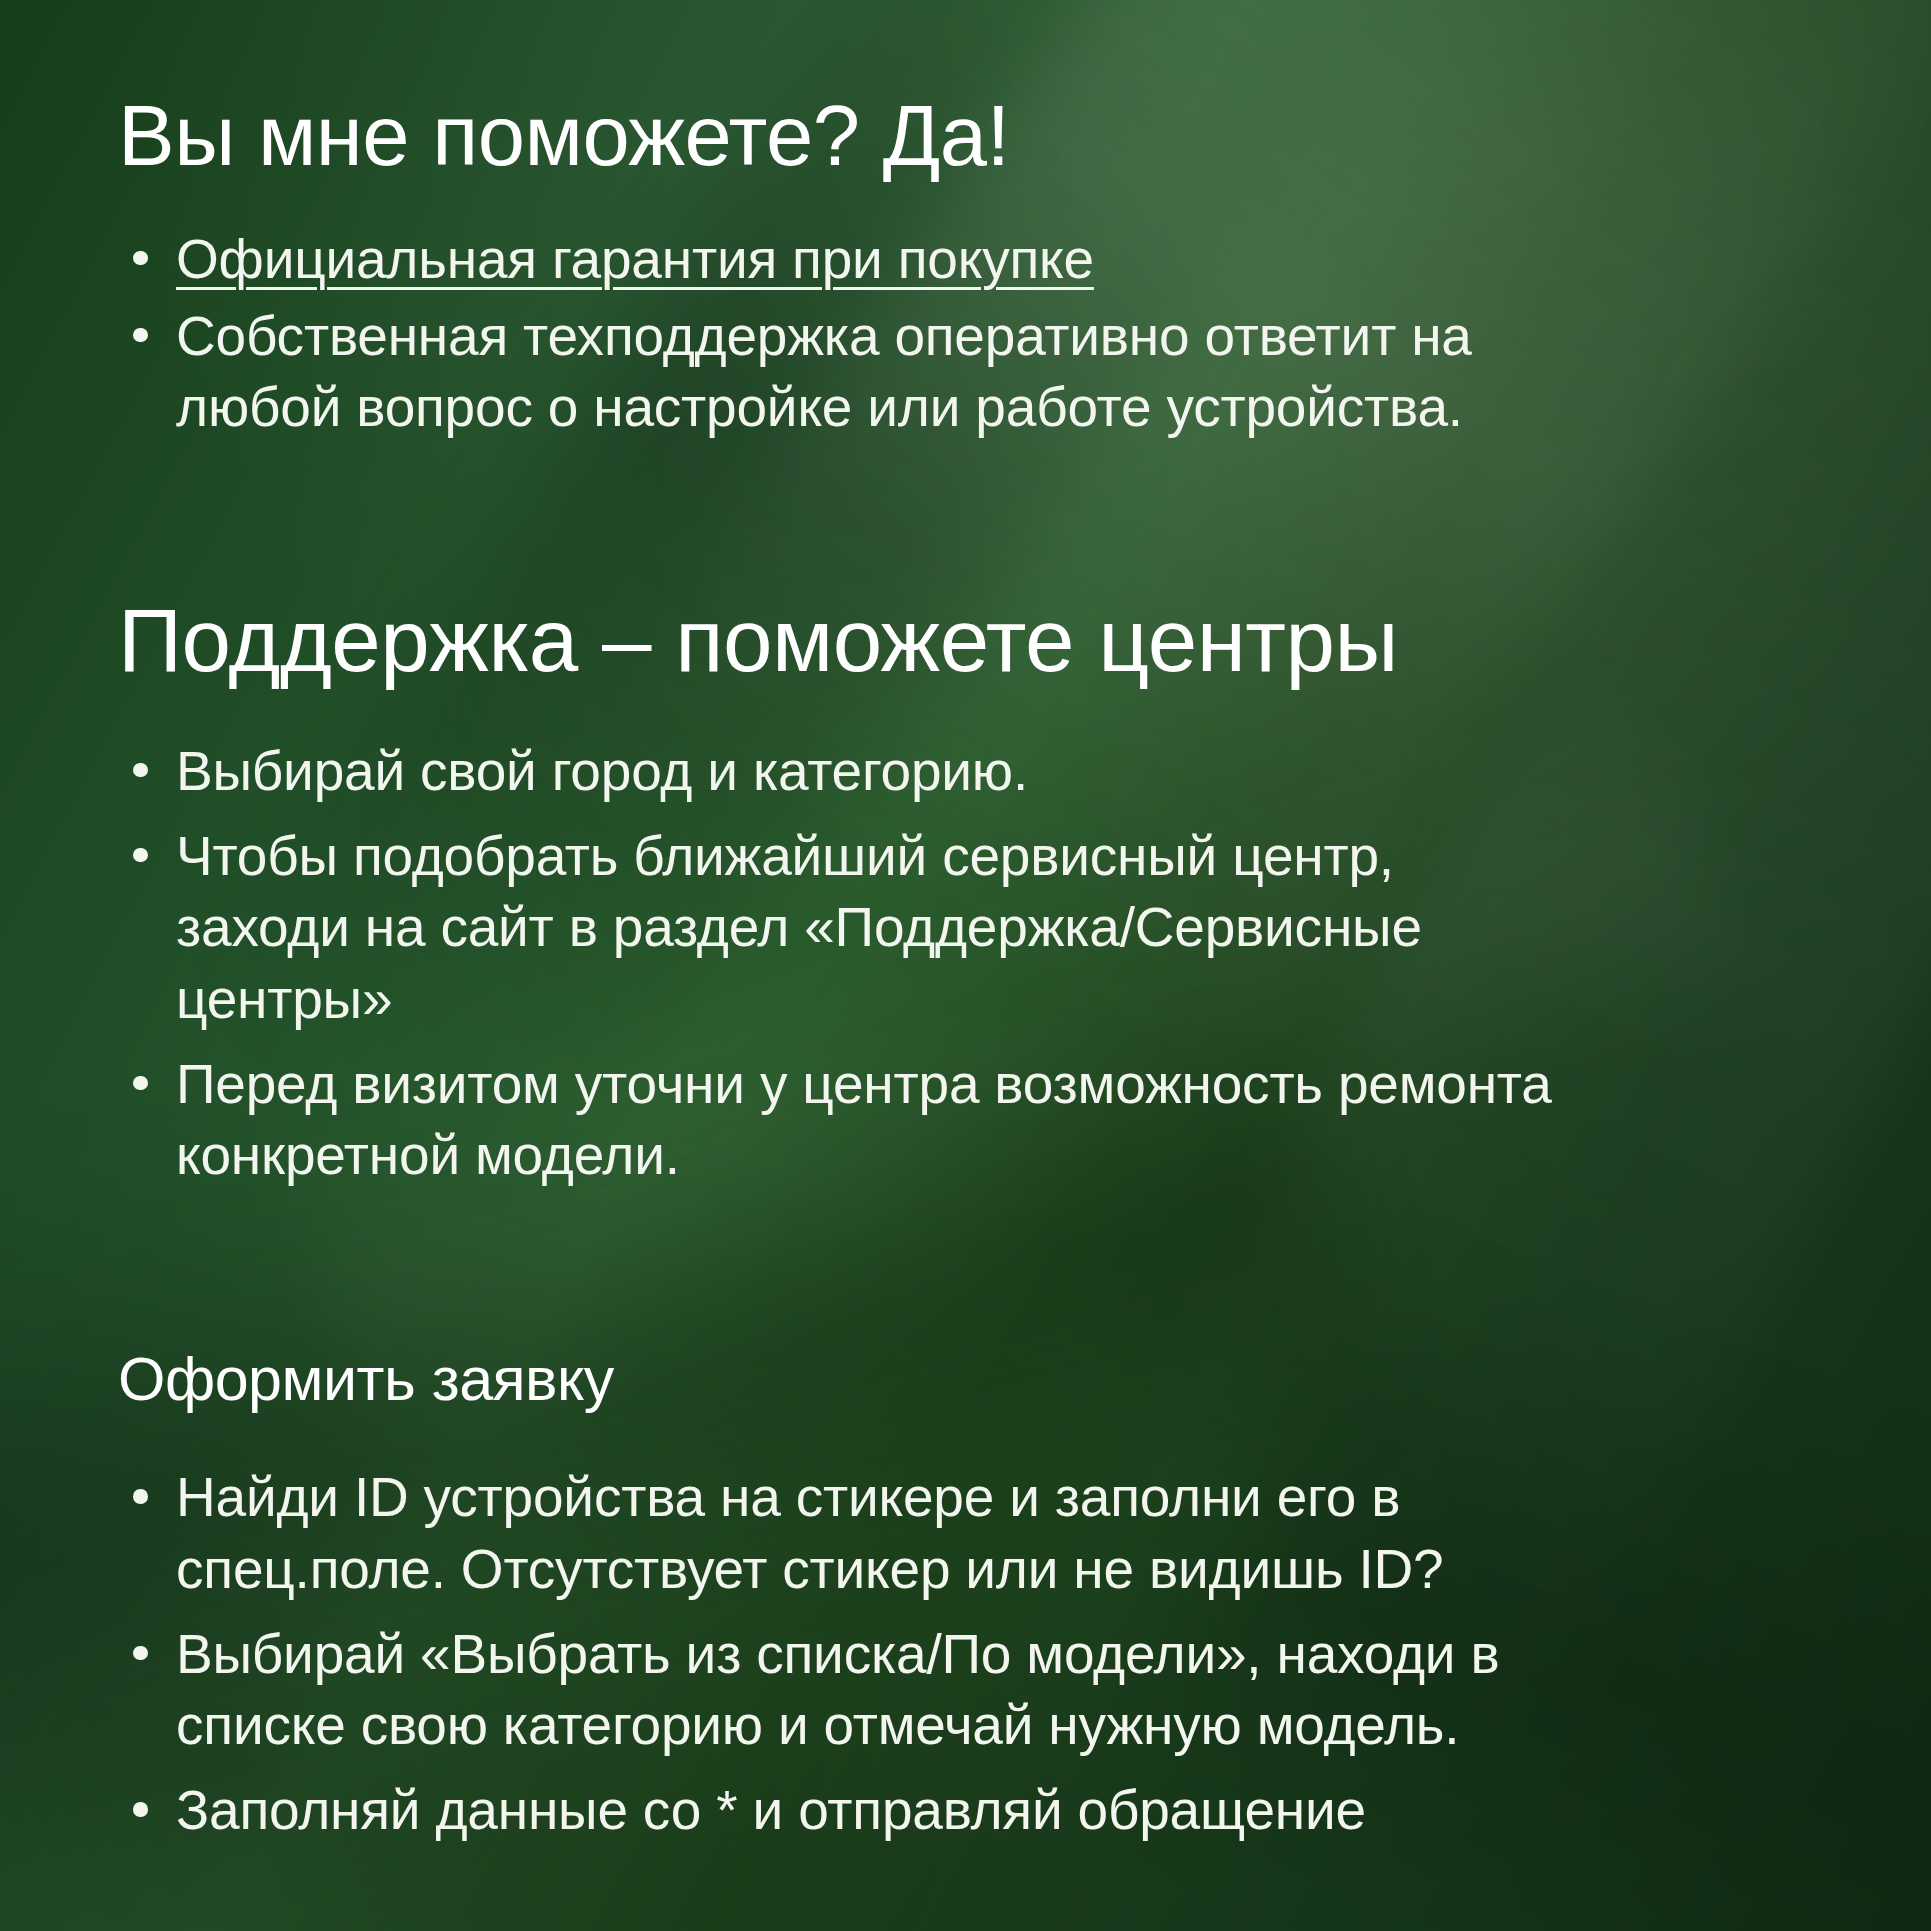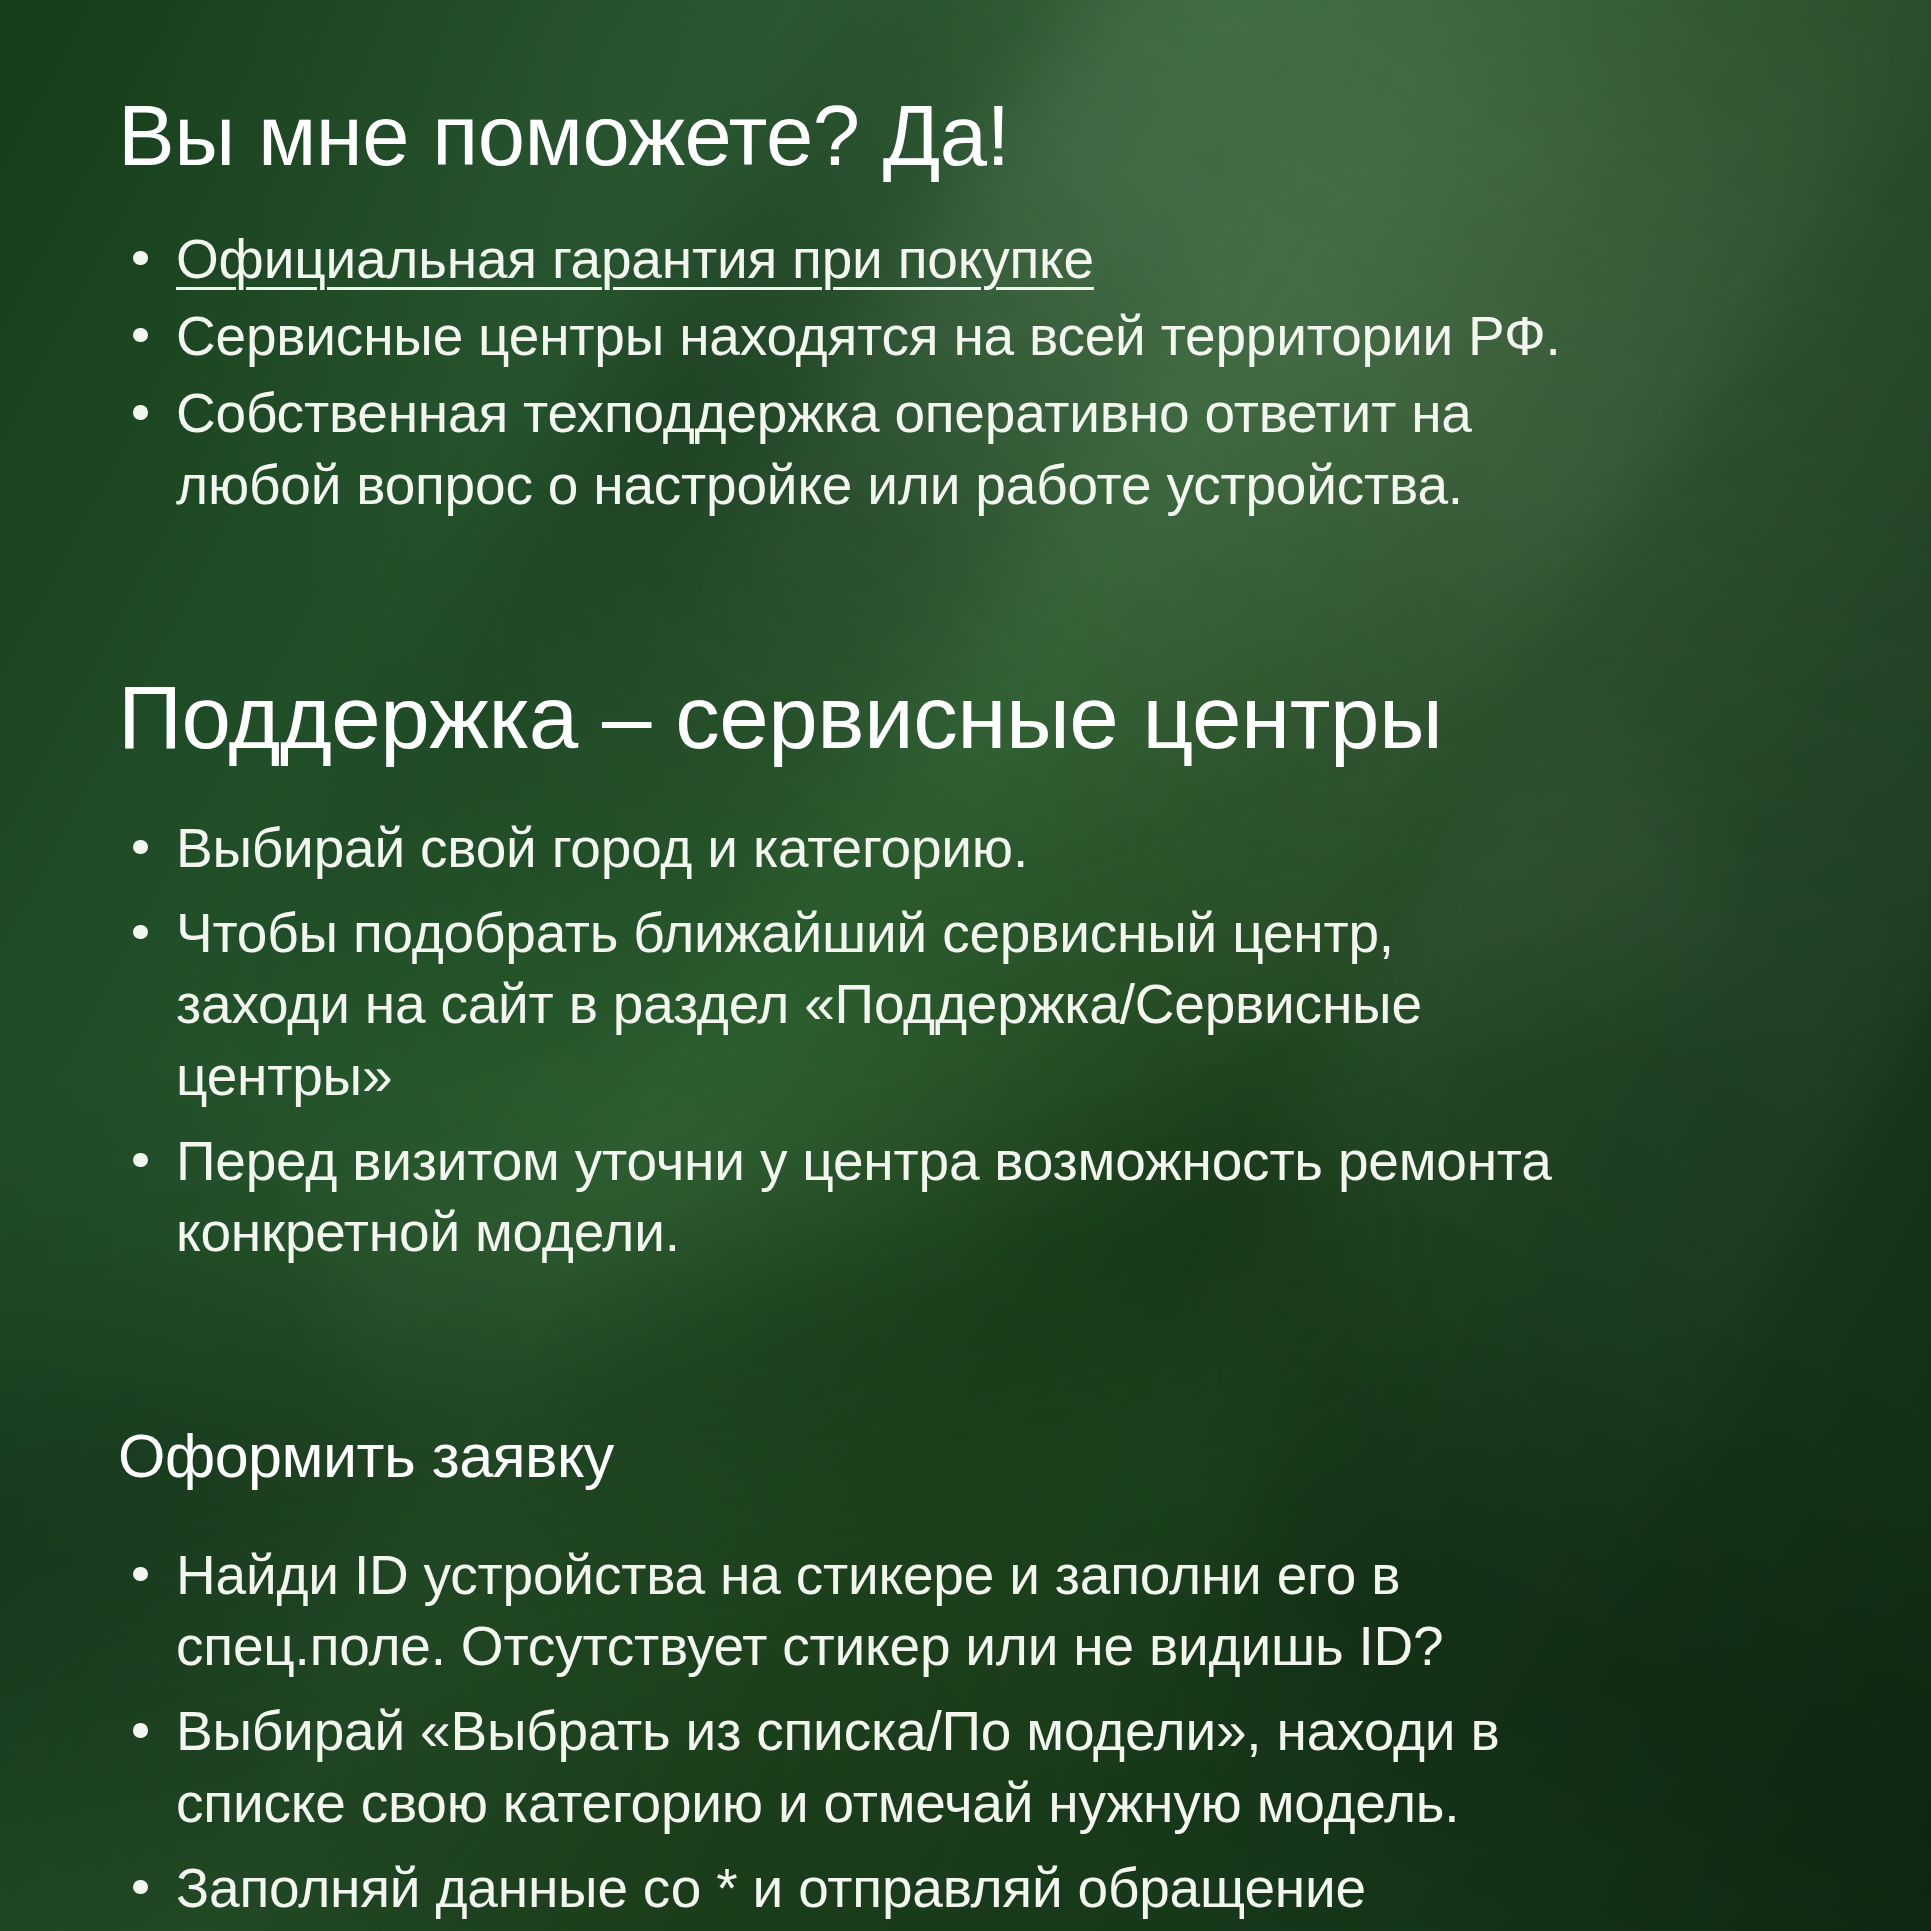--- a/index.html
+++ b/index.html
@@ -119,32 +119,29 @@
 
 <div class="page">
 
   <div class="section sec-1">
     <h1 class="section-title">Вы мне поможете? Да!</h1>
     <ul class="bullets">
       <li class="underlined">
         <span class="txt">Официальная гарантия при покупке</span>
       </li>
       <li>
-        <span class="txt">Сервисные центры находятся на всей территории РФ.</span>
-      </li>
-      <li>
         <span class="txt">Собственная техподдержка оперативно ответит на любой вопрос о настройке или работе устройства.</span>
       </li>
     </ul>
   </div>
 
   <div class="gap-1"></div>
 
   <div class="section sec-2">
-    <h1 class="section-title">Поддержка – сервисные центры</h1>
+    <h1 class="section-title">Поддержка – поможете центры</h1>
     <ul class="bullets">
       <li>
         <span class="txt">Выбирай свой город и категорию.</span>
       </li>
       <li>
         <span class="txt">Чтобы подобрать ближайший сервисный центр, заходи на сайт в раздел «Поддержка/Сервисные центры»</span>
       </li>
       <li>
         <span class="txt">Перед визитом уточни у центра возможность ремонта конкретной модели.</span>
       </li>

